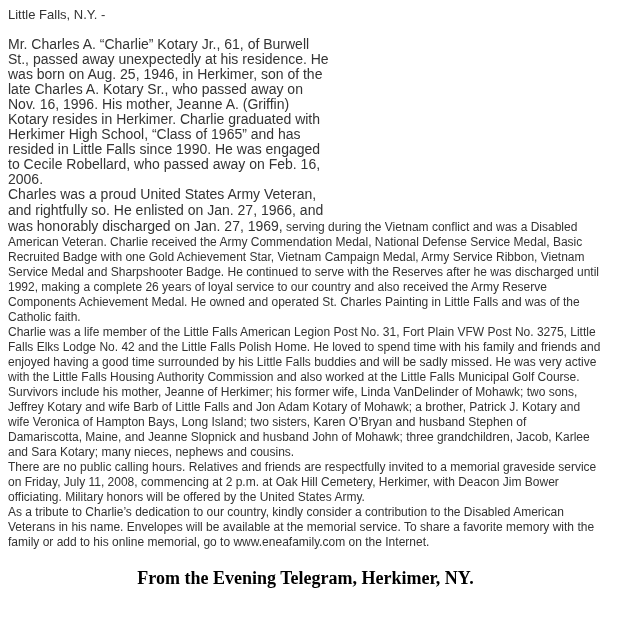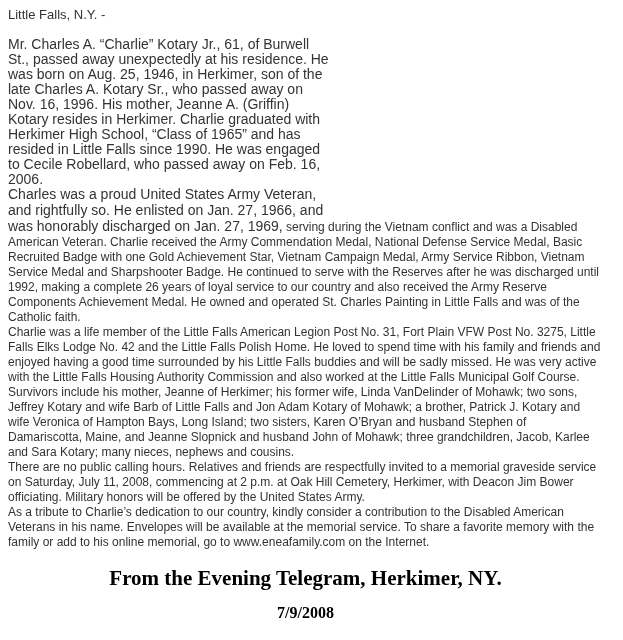--- a/index.html
+++ b/index.html
@@ -40,23 +40,23 @@
   }
   .footer {
     clear: both;
     margin-top: 18px;
     text-align: center;
     font-family: "Liberation Serif", serif;
     font-weight: bold;
     color: #000000;
   }
   .footer .source {
-    font-size: 21px;
+    font-size: 18px;
     line-height: 20px;
-    margin-bottom: 16px;
+    margin-bottom: 2px;
   }
   .footer .date {
     font-size: 16px;
     line-height: 18px;
   }
 </style>
 </head>
 <body>
 
 <div class="page">
@@ -68,24 +68,23 @@
     <div class="wrap-spacer"></div>
 
     <p class="large">Mr. Charles A. “Charlie” Kotary Jr., 61, of Burwell St., passed away unexpectedly at his residence. He was born on Aug. 25, 1946, in Herkimer, son of the late Charles A. Kotary Sr., who passed away on Nov. 16, 1996. His mother, Jeanne A. (Griffin) Kotary resides in Herkimer. Charlie graduated with Herkimer High School, “Class of 1965” and has resided in Little Falls since 1990. He was engaged to Cecile Robellard, who passed away on Feb. 16, 2006.</p>
 
     <p><span class="large">Charles was a proud United States Army Veteran, and rightfully so. He enlisted on Jan. 27, 1966, and was honorably discharged on Jan. 27, 1969,</span><span> serving during the Vietnam conflict and was a Disabled American Veteran. Charlie received the Army Commendation Medal, National Defense Service Medal, Basic Recruited Badge with one Gold Achievement Star, Vietnam Campaign Medal, Army Service Ribbon, Vietnam Service Medal and Sharpshooter Badge. He continued to serve with the Reserves after he was discharged until 1992, making a complete 26 years of loyal service to our country and also received the Army Reserve Components Achievement Medal. He owned and operated St. Charles Painting in Little Falls and was of the Catholic faith.</span></p>
 
     <p>Charlie was a life member of the Little Falls American Legion Post No. 31, Fort Plain VFW Post No. 3275, Little Falls Elks Lodge No. 42 and the Little Falls Polish Home. He loved to spend time with his family and friends and enjoyed having a good time surrounded by his Little Falls buddies and will be sadly missed. He was very active with the Little Falls Housing Authority Commission and also worked at the Little Falls Municipal Golf Course.</p>
 
     <p>Survivors include his mother, Jeanne of Herkimer; his former wife, Linda VanDelinder of Mohawk; two sons, Jeffrey Kotary and wife Barb of Little Falls and Jon Adam Kotary of Mohawk; a brother, Patrick J. Kotary and wife Veronica of Hampton Bays, Long Island; two sisters, Karen O’Bryan and husband Stephen of Damariscotta, Maine, and Jeanne Slopnick and husband John of Mohawk; three grandchildren, Jacob, Karlee and Sara Kotary; many nieces, nephews and cousins.</p>
 
-    <p>There are no public calling hours. Relatives and friends are respectfully invited to a memorial graveside service on Saturday, July 11, 2008, commencing at 2 p.m. at Oak Hill Cemetery, Herkimer, with Deacon Jim Bower officiating. Military honors will be offered by the United States Army.</p>
+    <p>There are no public calling hours. Relatives and friends are respectfully invited to a memorial graveside service on Friday, July 11, 2008, commencing at 2 p.m. at Oak Hill Cemetery, Herkimer, with Deacon Jim Bower officiating. Military honors will be offered by the United States Army.</p>
 
     <p>As a tribute to Charlie’s dedication to our country, kindly consider a contribution to the Disabled American Veterans in his name. Envelopes will be available at the memorial service. To share a favorite memory with the family or add to his online memorial, go to www.eneafamily.com on the Internet.</p>
 
   </div>
 
   <div class="footer">
     <div class="source">From the Evening Telegram, Herkimer, NY.</div>
-    <div class="date">7/9/2008</div>
   </div>
 
 </div>
 
 </body></html>

